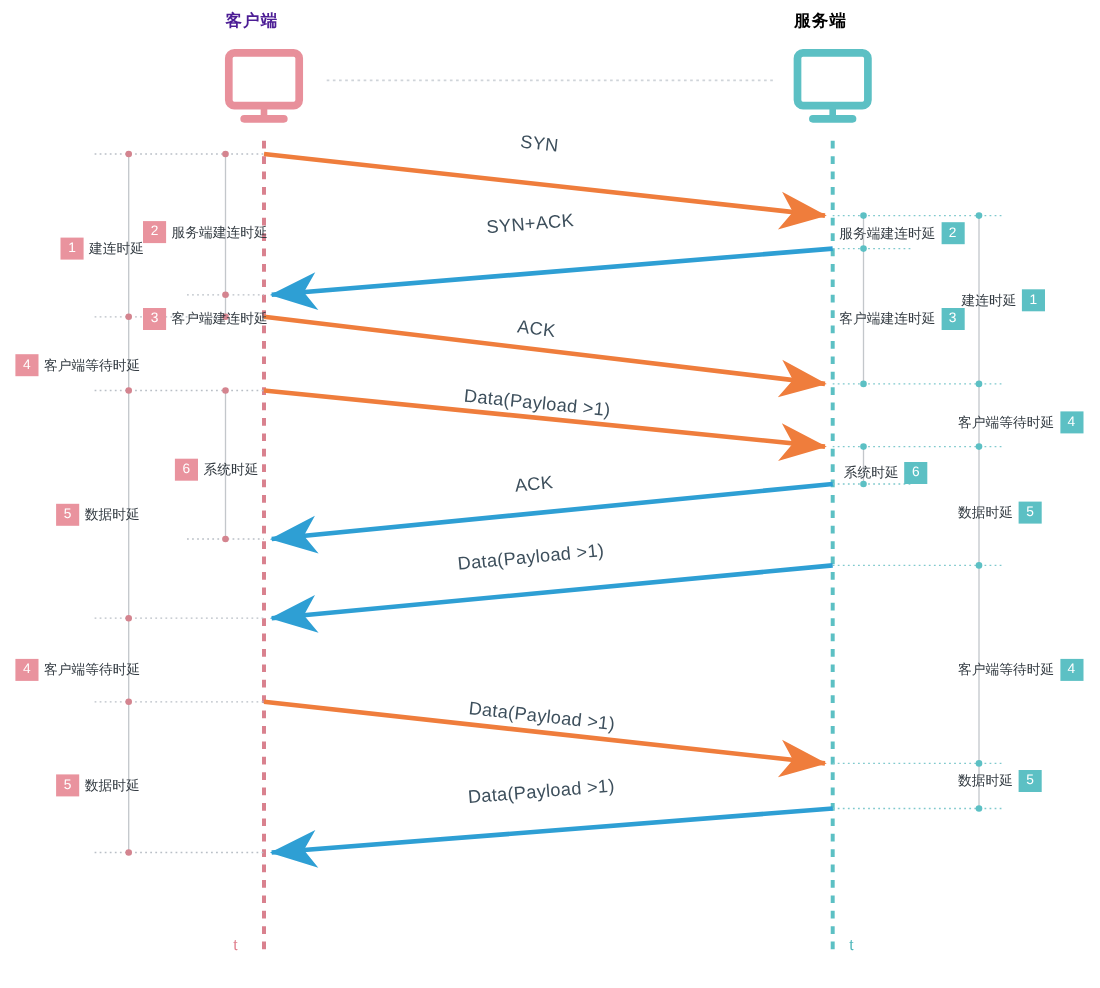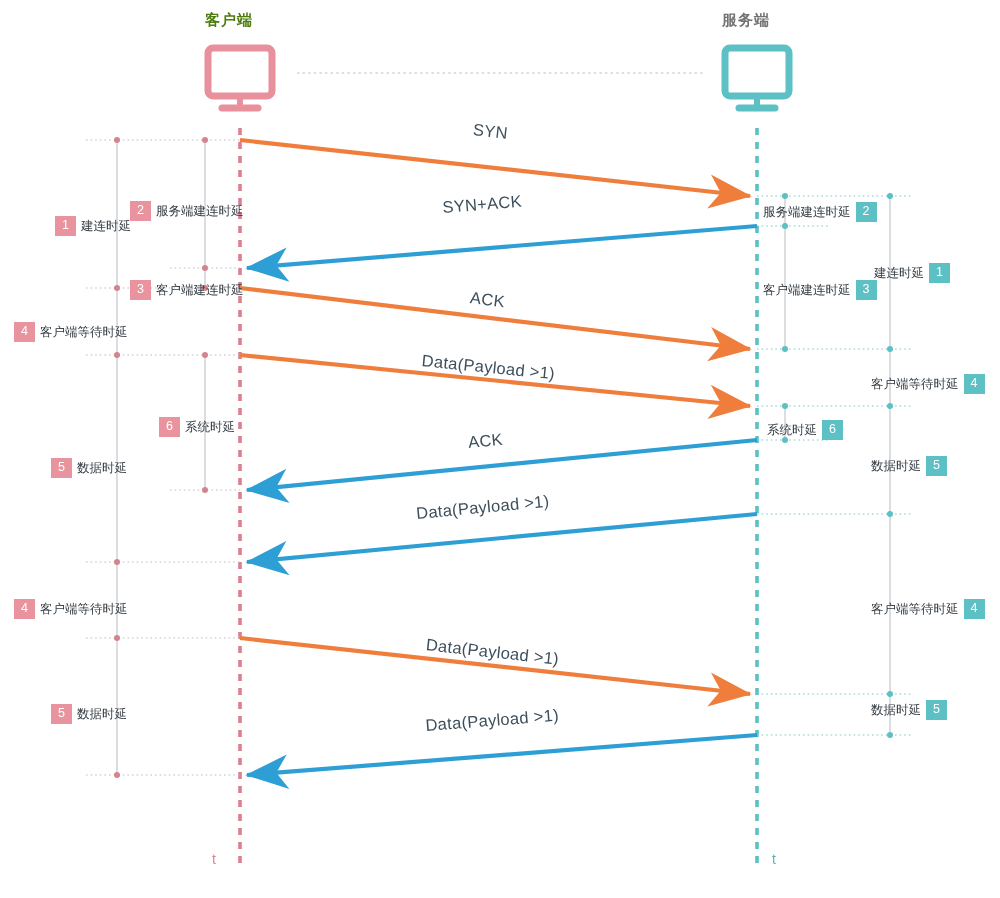--- a/index.html
+++ b/index.html
@@ -6,22 +6,22 @@
   body{
     width:1000px;height:898px;position:relative;overflow:hidden;
     font-family:"Liberation Sans","DejaVu Sans",sans-serif;
     -webkit-font-smoothing:antialiased;
   }
   #diagram{position:absolute;inset:0;width:1000px;height:898px;}
   .lbl{position:absolute;white-space:nowrap;line-height:1;}
 
   
   .actor-title{font-size:15px;font-weight:bold;letter-spacing:1px;}
-  .actor-client{color:#4d7c0f;}
-  .actor-server{color:#737373;}
+  .actor-client{color:#4c1d95;}
+  .actor-server{color:#000000;}
 
   
   .msg{
     position:absolute;white-space:nowrap;color:#3d4f5c;
     font-size:16.5px;letter-spacing:.3px;transform-origin:left center;
   }
 
   
   .mlabel{position:absolute;white-space:nowrap;font-size:11.5px;color:#333b42;
           display:flex;align-items:center;gap:5px;line-height:1;}

